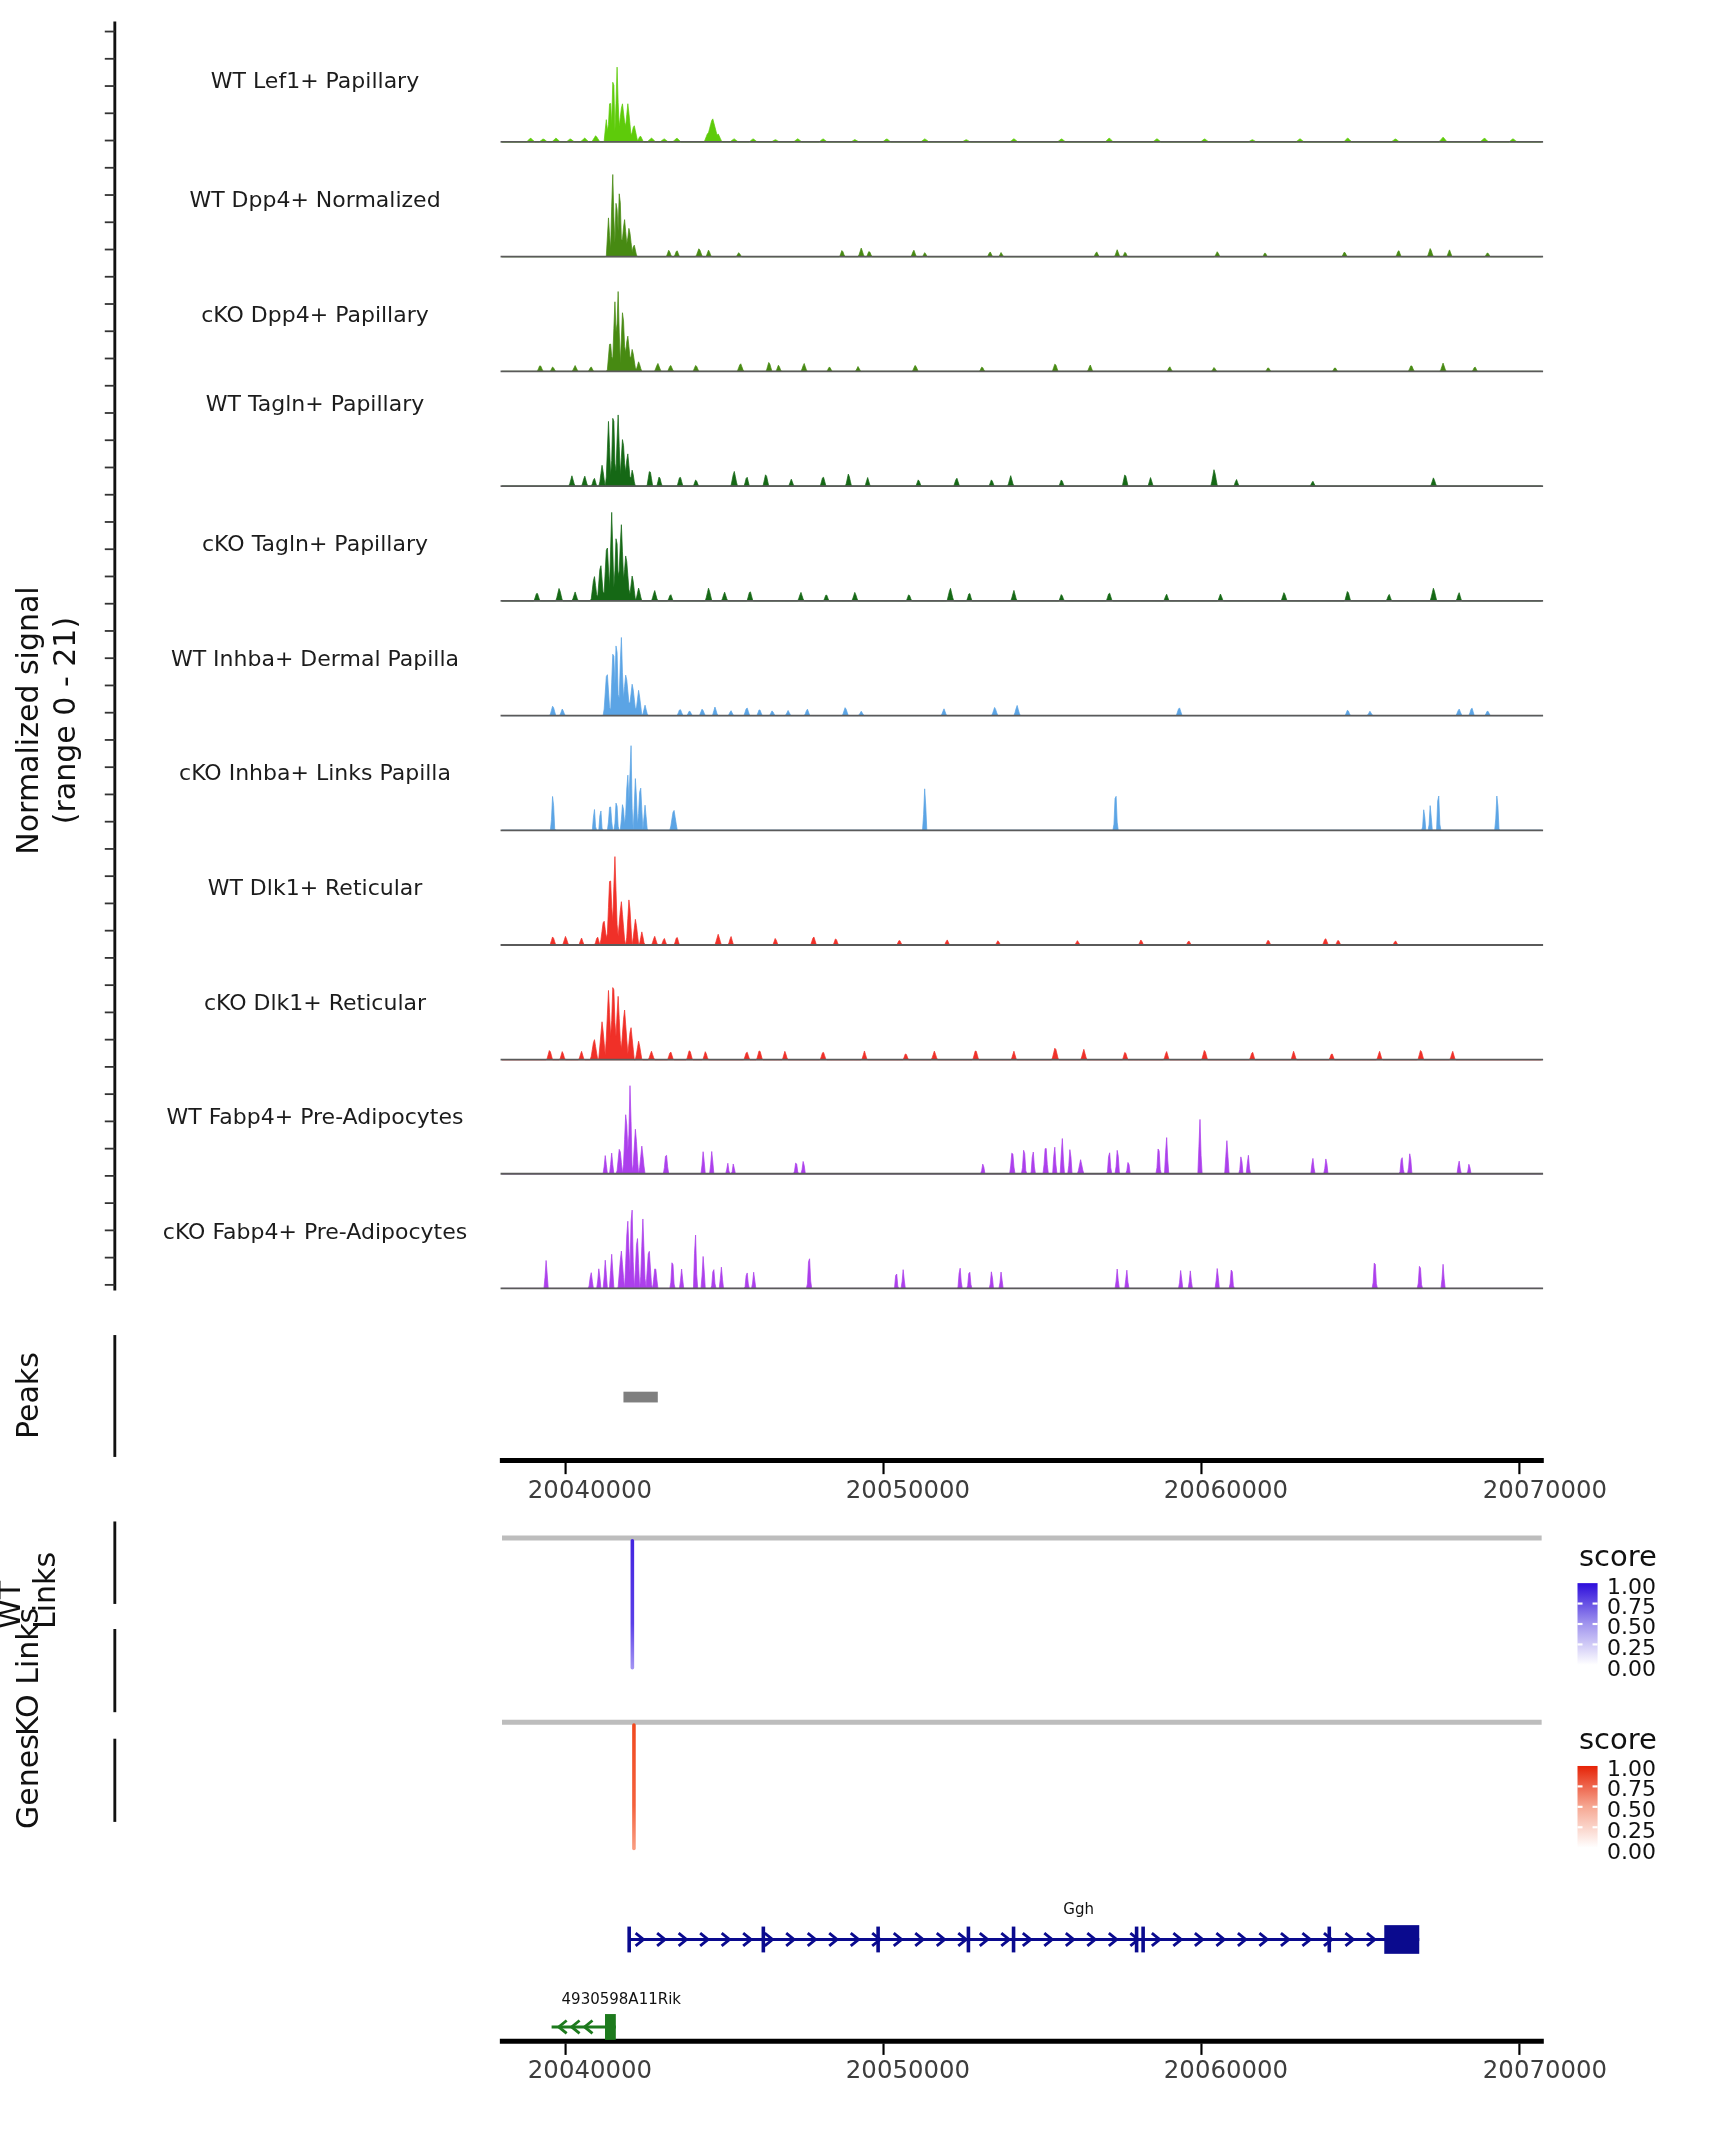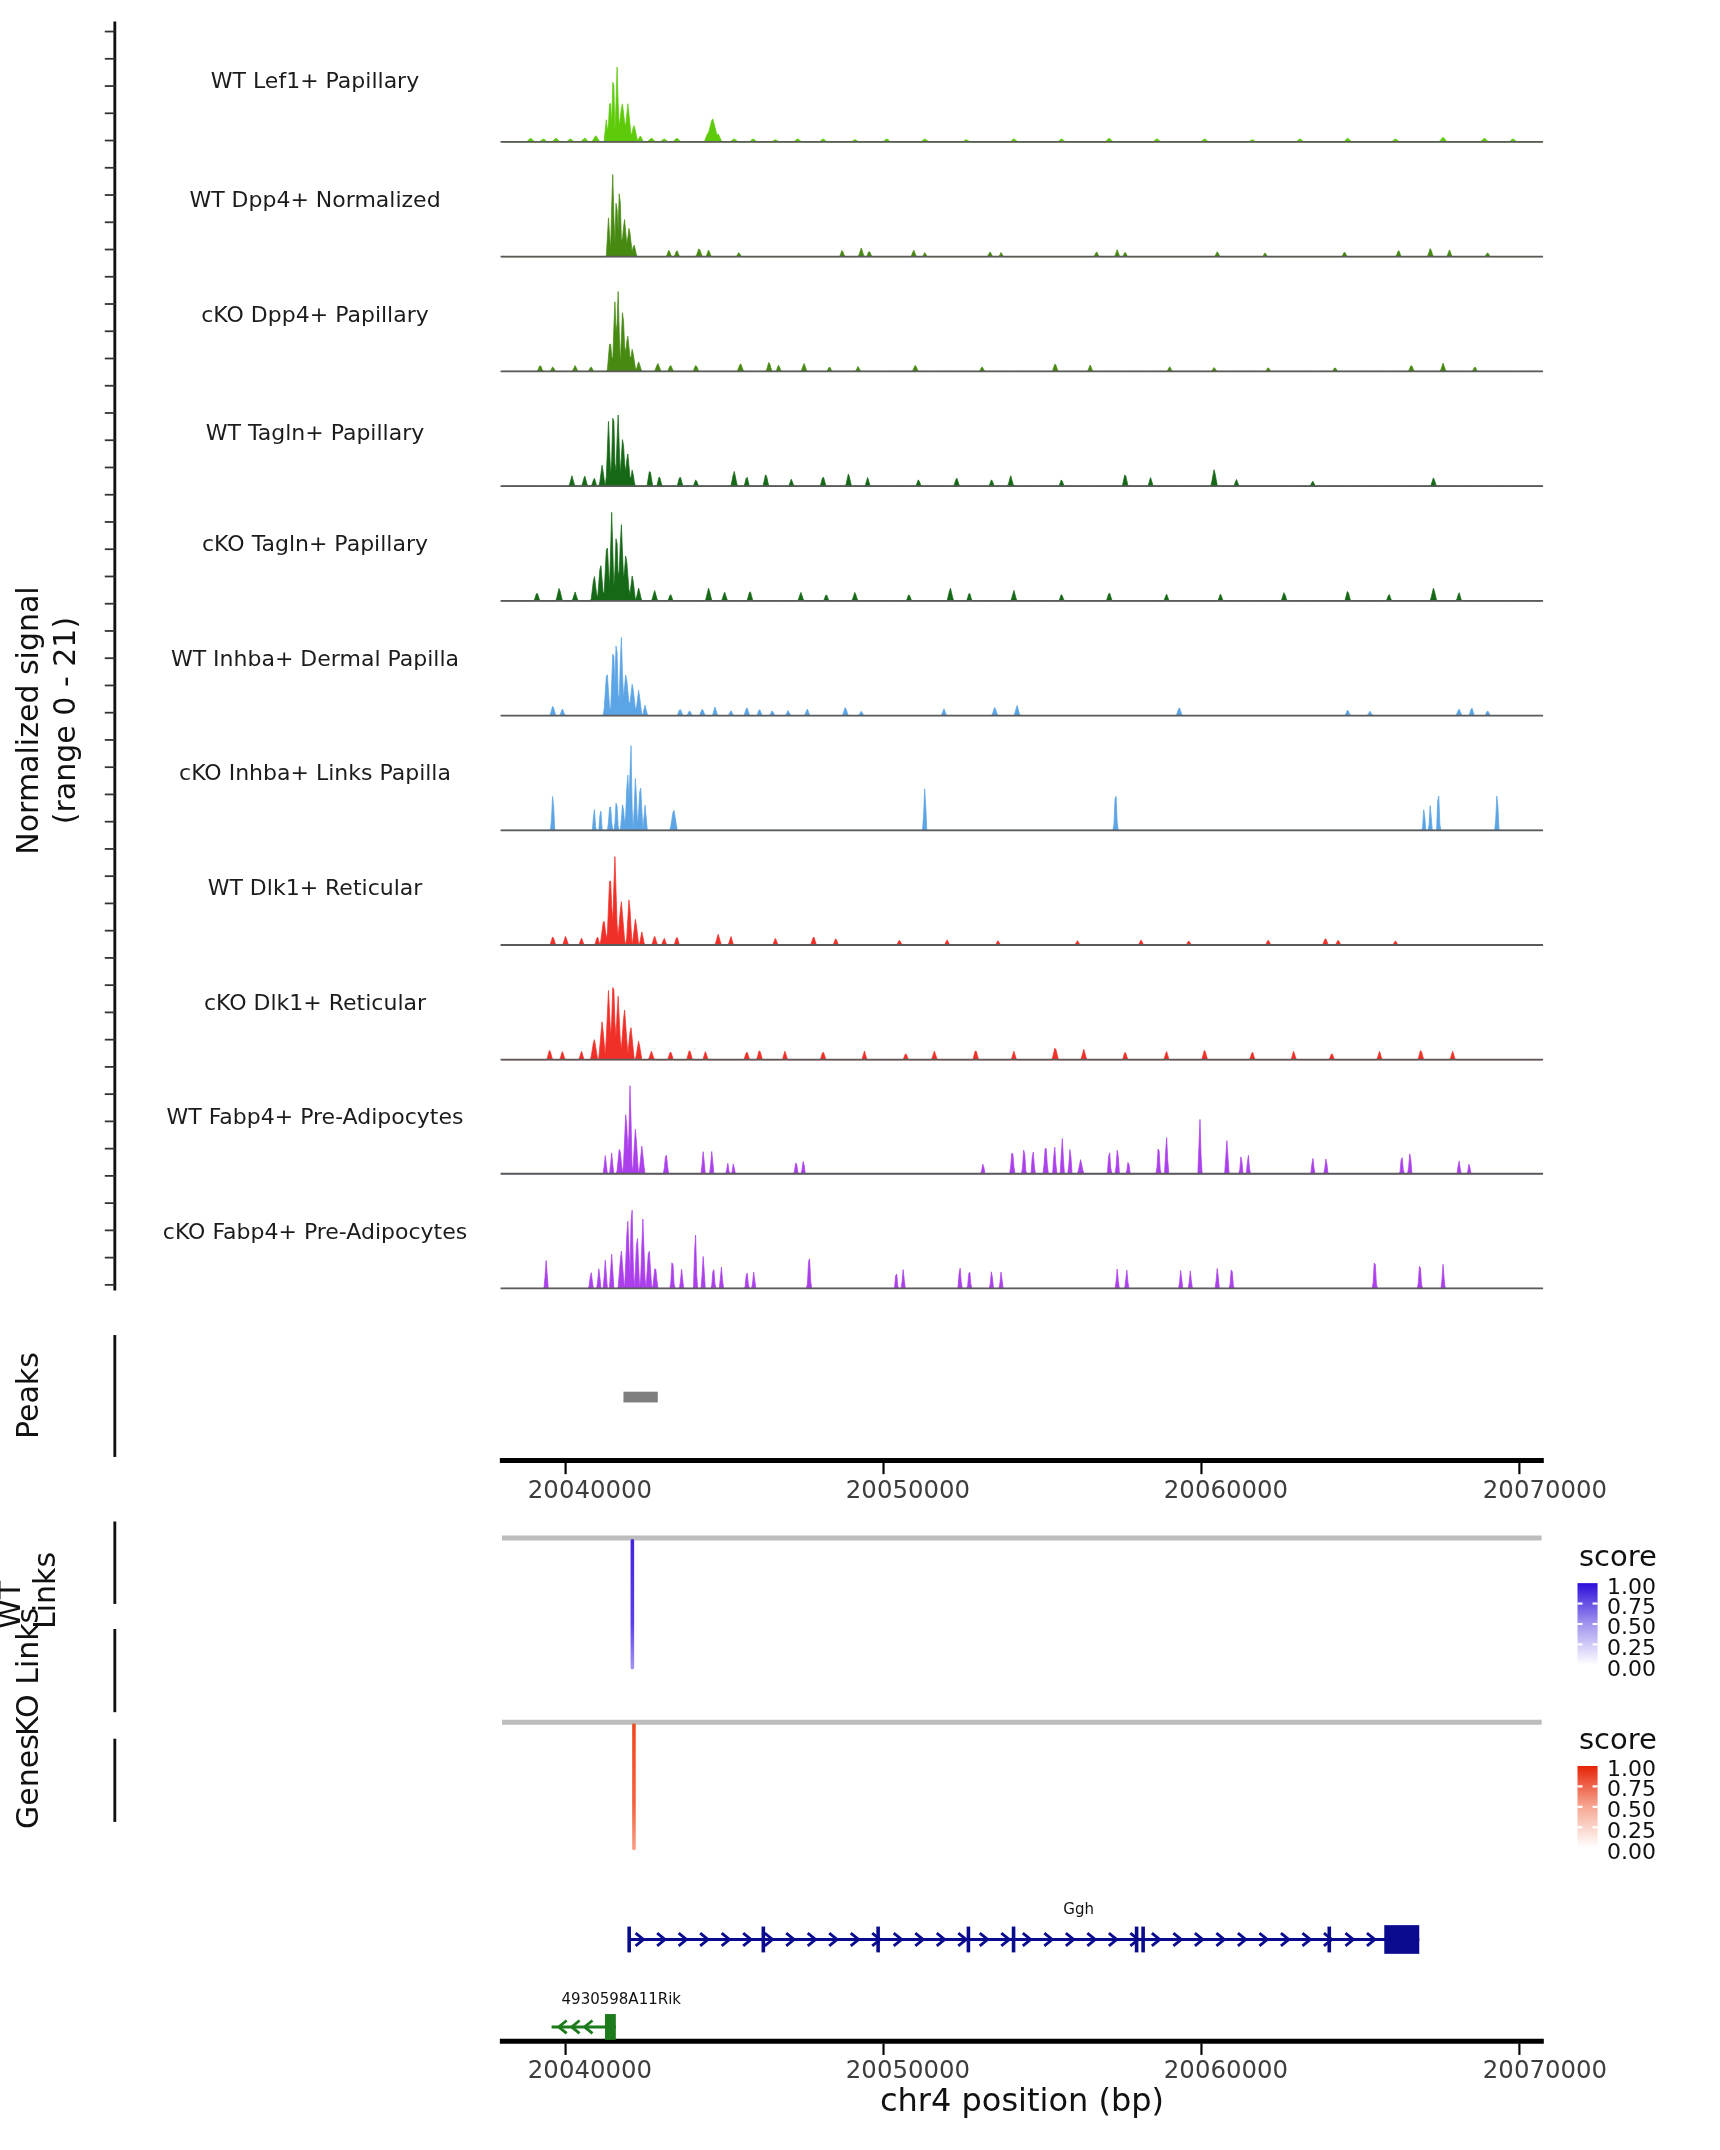--- a/index.html
+++ b/index.html
@@ -203,21 +203,21 @@
     </svg>
 
   <div class="ylabel">
     <div>Normalized signal</div>
     <div>(range 0 - 21)</div>
   </div>
 
   <div class="tlabel" style="top:66px">WT Lef1+ Papillary</div>
   <div class="tlabel" style="top:185px">WT Dpp4+ Normalized</div>
   <div class="tlabel" style="top:300px">cKO Dpp4+ Papillary</div>
-  <div class="tlabel" style="top:418px">WT Tagln+ Papillary</div>
+  <div class="tlabel" style="top:389px">WT Tagln+ Papillary</div>
   <div class="tlabel" style="top:529px">cKO Tagln+ Papillary</div>
   <div class="tlabel" style="top:644px">WT Inhba+ Dermal Papilla</div>
   <div class="tlabel" style="top:758px">cKO Inhba+ Links Papilla</div>
   <div class="tlabel" style="top:873px">WT Dlk1+ Reticular</div>
   <div class="tlabel" style="top:988px">cKO Dlk1+ Reticular</div>
   <div class="tlabel" style="top:1102px">WT Fabp4+ Pre-Adipocytes</div>
   <div class="tlabel" style="top:1217px">cKO Fabp4+ Pre-Adipocytes</div>
 
   <div class="seclabel" style="top:1333px;height:125px">Peaks</div>
   <div class="seclabel" style="top:1500px;height:129px">WT Links</div>
@@ -227,21 +227,20 @@
   <div class="xlab" style="left:480px;top:1475px">20040000</div>
   <div class="xlab" style="left:798px;top:1475px">20050000</div>
   <div class="xlab" style="left:1116px;top:1475px">20060000</div>
   <div class="xlab" style="left:1435px;top:1475px">20070000</div>
 
   <div class="xlab" style="left:480px;top:2055px">20040000</div>
   <div class="xlab" style="left:798px;top:2055px">20050000</div>
   <div class="xlab" style="left:1116px;top:2055px">20060000</div>
   <div class="xlab" style="left:1435px;top:2055px">20070000</div>
 
-  <div class="axtitle">chr4 position (bp)</div>
 
   <div class="scoretitle" style="top:1539px">score</div>
   <div class="ltick" style="top:1574px">1.00</div>
   <div class="ltick" style="top:1594px">0.75</div>
   <div class="ltick" style="top:1614px">0.50</div>
   <div class="ltick" style="top:1635px">0.25</div>
   <div class="ltick" style="top:1656px">0.00</div>
 
   <div class="scoretitle" style="top:1722px">score</div>
   <div class="ltick" style="top:1756px">1.00</div>

